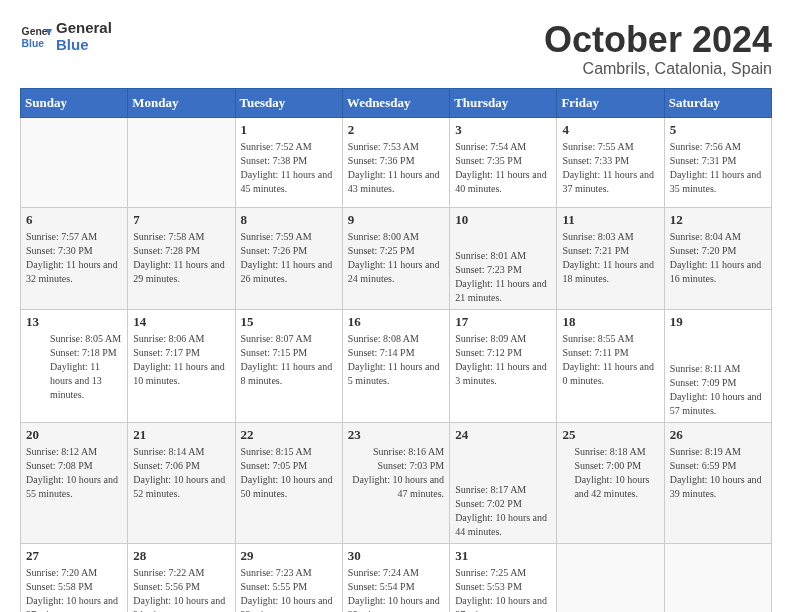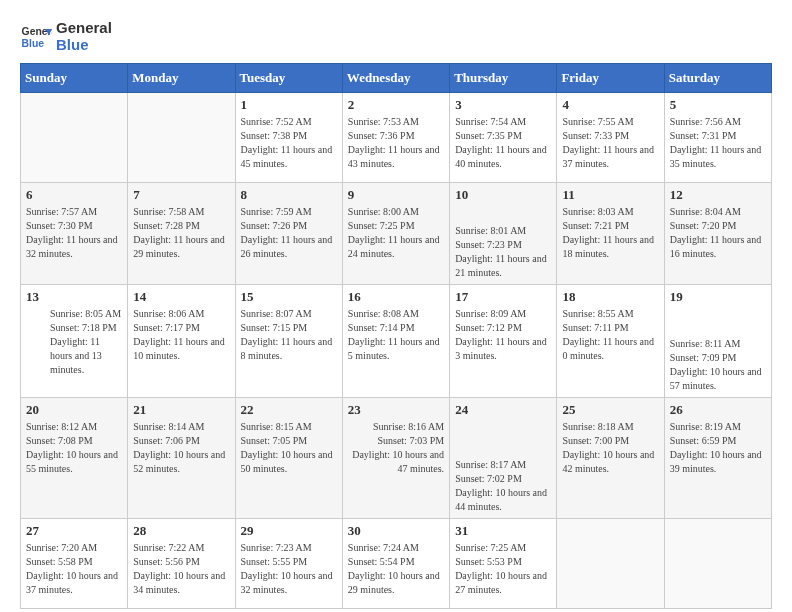--- a/index.html
+++ b/index.html
@@ -91,20 +91,24 @@
     <svg class="logo-icon" viewBox="0 0 40 40" xmlns="http://www.w3.org/2000/svg">
       <text x="2" y="18" font-size="13" font-weight="bold" fill="#333" font-family="Arial">General</text>
       <text x="2" y="32" font-size="13" font-weight="bold" fill="#3a6fc4" font-family="Arial">Blue</text>
       <polygon points="32,10 40,10 36,18" fill="#3a6fc4"></polygon>
     </svg>
     <div>
       <div style="font-size:15px; font-weight:bold; color:#333; line-height:1.1;">General</div>
       <div style="font-size:15px; font-weight:bold; color:#3a6fc4; line-height:1.1;">Blue</div>
     </div>
   </div>
+  <div class="title-block">
+    <div class="month-title">October 2024</div>
+    <div class="location">Cambrils, Catalonia, Spain</div>
+  </div>
 </div>
 
 <table>
   <thead>
     <tr id="days-header">
         <th>Sunday</th>
         <th>Monday</th>
         <th>Tuesday</th>
         <th>Wednesday</th>
         <th>Thursday</th>
@@ -261,21 +265,21 @@
 Daylight: 10 hours and 47 minutes.</div>
         </td>
         <td>
           <span class="day-num">24</span>
           <div class="cell-info" style="white-space: pre-line; margin-top: 40px;">Sunrise: 8:17 AM
 Sunset: 7:02 PM
 Daylight: 10 hours and 44 minutes.</div>
         </td>
         <td>
           <span class="day-num">25</span>
-          <div class="cell-info" style="white-space: pre-line;">Sunrise: 8:18 AM
+          <div class="cell-info" style="white-space: pre-line; margin-left: 12px;">Sunrise: 8:18 AM
 Sunset: 7:00 PM
 Daylight: 10 hours and 42 minutes.</div>
         </td>
         <td>
           <span class="day-num">26</span>
           <div class="cell-info" style="white-space: pre-line;">Sunrise: 8:19 AM
 Sunset: 6:59 PM
 Daylight: 10 hours and 39 minutes.</div>
         </td>
       </tr>

